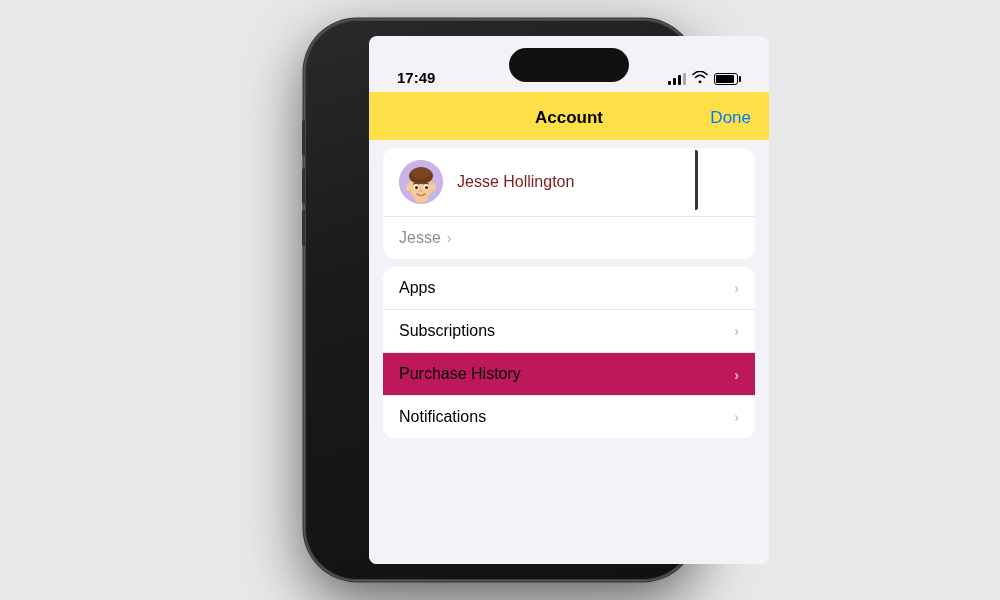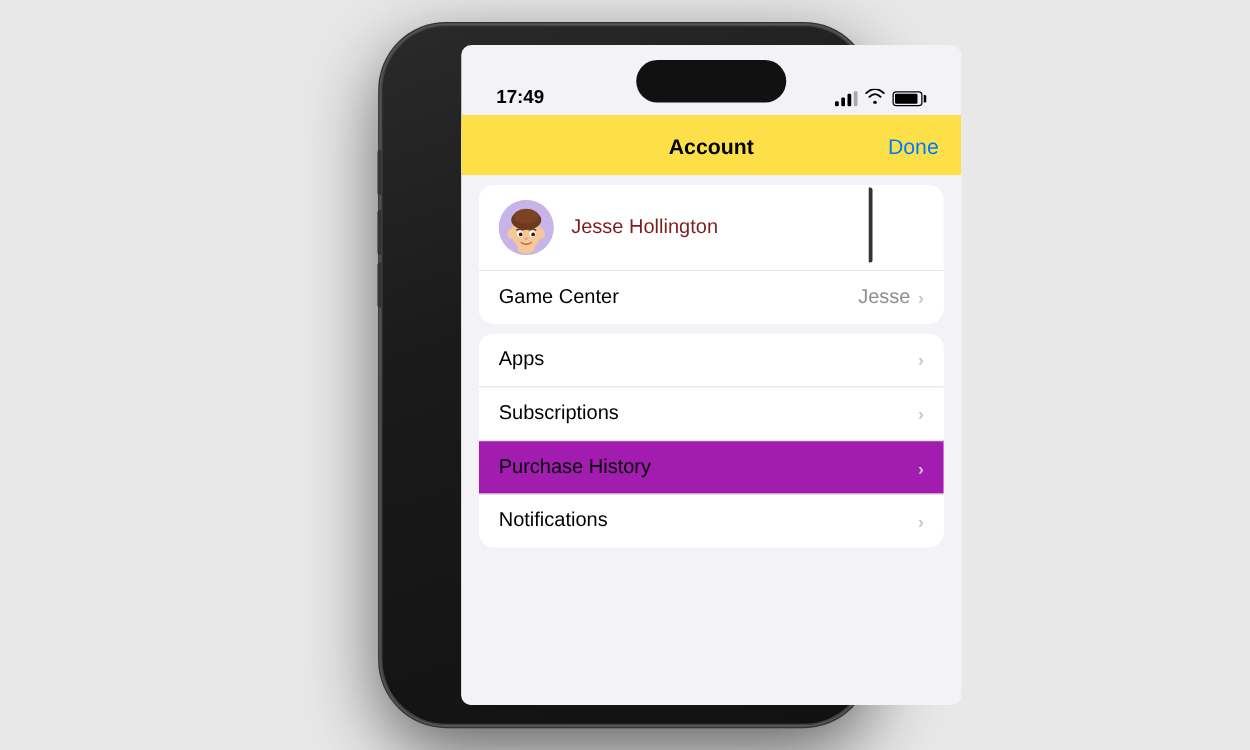--- a/index.html
+++ b/index.html
@@ -265,21 +265,21 @@
       margin: 8px 14px;
       overflow: hidden;
     }
 
     .row + .row {
       border-top: 0.5px solid #e5e5ea;
       gap: 44px;
     }
 
     .row.highlighted {
-      background: #a21caf;
+      background: #be185d;
       align-items: flex-end;
     }
 
   </style>
 </head>
 <body>
 
 <div class="phone-wrapper">
   <div class="phone-frame">
 
@@ -346,21 +346,20 @@
                 <path d="M18 34 Q22 37 26 34" stroke="#c46a40" stroke-width="1.2" fill="none" stroke-linecap="round"></path>
 
                 <path d="M14.5 24 Q17 22.5 19.5 24" stroke="#6b3a1f" stroke-width="1.2" fill="none" stroke-linecap="round"></path>
                 <path d="M24.5 24 Q27 22.5 29.5 24" stroke="#6b3a1f" stroke-width="1.2" fill="none" stroke-linecap="round"></path>
               </svg>
             </div>
             <span class="profile-name">Jesse Hollington</span>
           </div>
 
           <div class="row">
-            <span class="row-label">Game Center</span>
             <span class="row-value">Jesse</span>
             <span class="chevron">›</span>
           </div>
 
         </div>
 
         <div class="section-group2">
 
           <div class="row">
             <span class="row-label">Apps</span>

